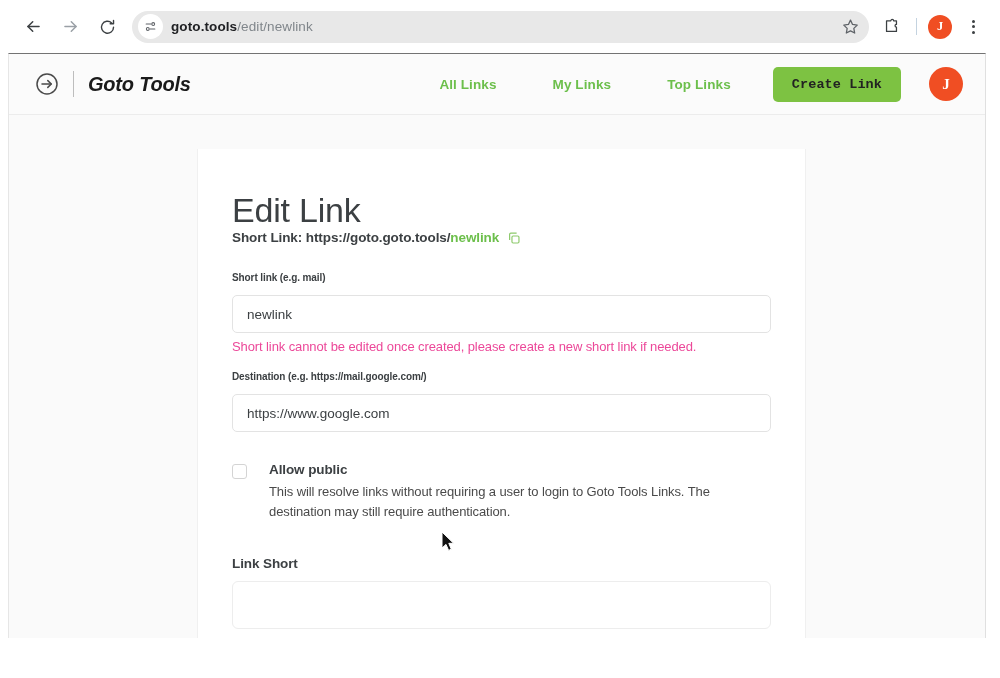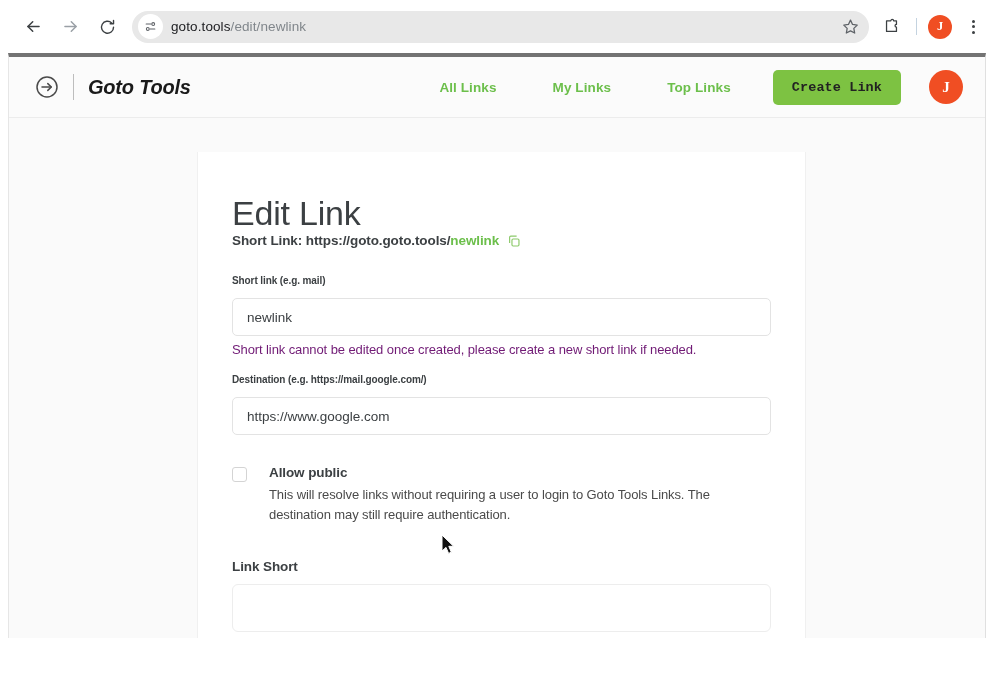--- a/index.html
+++ b/index.html
@@ -52,21 +52,21 @@
     display: flex; align-items: center; justify-content: center;
     flex: 0 0 auto;
     margin-right: 8px;
   }
   #url-text {
     font-size: 13.5px;
     color: #80868b;
     white-space: nowrap; overflow: hidden; text-overflow: ellipsis;
     letter-spacing: 0.1px;
   }
-  #url-text .url-host { color: #202124; font-weight: 400; }
+  #url-text .url-host { color: #202124; font-weight: 700; }
 
   #bookmark-star {
     width: 30px; height: 30px; margin-left: -42px; margin-right: 12px;
     display:flex; align-items:center; justify-content:center;
     flex: 0 0 auto; position: relative; z-index: 2;
     color:#5f6368;
   }
   #extensions-button {
     width: 28px; height: 28px;
     display: flex; align-items: center; justify-content: center;
@@ -92,21 +92,21 @@
   #chrome-menu-button i { width: 3px; height: 3px; border-radius: 50%; background: #3c4043; display:block; }
 
   
   #page-viewport {
     position: absolute;
     left: 8px; top: 53px;
     width: 978px; height: 585px;
     background: #fafafa;
     border-left: 1px solid #e6e6e6;
     border-right: 1px solid #e0e0e0;
-    border-top: 4px solid #737373;
+    border-top: 1px solid #737373;
     overflow: hidden;
   }
 
   
   #app-header {
     position: absolute; left: 0; top: 0;
     width: 976px; height: 61px;
     background: #fbfbfb;
     border-bottom: 1px solid #ececec;
     display: flex; align-items: center;
@@ -203,21 +203,21 @@
     color: #3c4043;
     background: #ffffff;
     border: 1px solid #e3e3e3;
     border-radius: 5px;
     font-family: "Liberation Sans", sans-serif;
     outline: none;
   }
   .field-help {
     margin-top: 6px;
     font-size: 13px;
-    color: #701a75;
+    color: #ec4899;
     letter-spacing: -0.1px;
   }
 
   #allow-public-group {
     margin-top: 30px;
     display: flex;
     align-items: flex-start;
   }
   #allow-public-checkbox {
     width: 15px; height: 15px;

